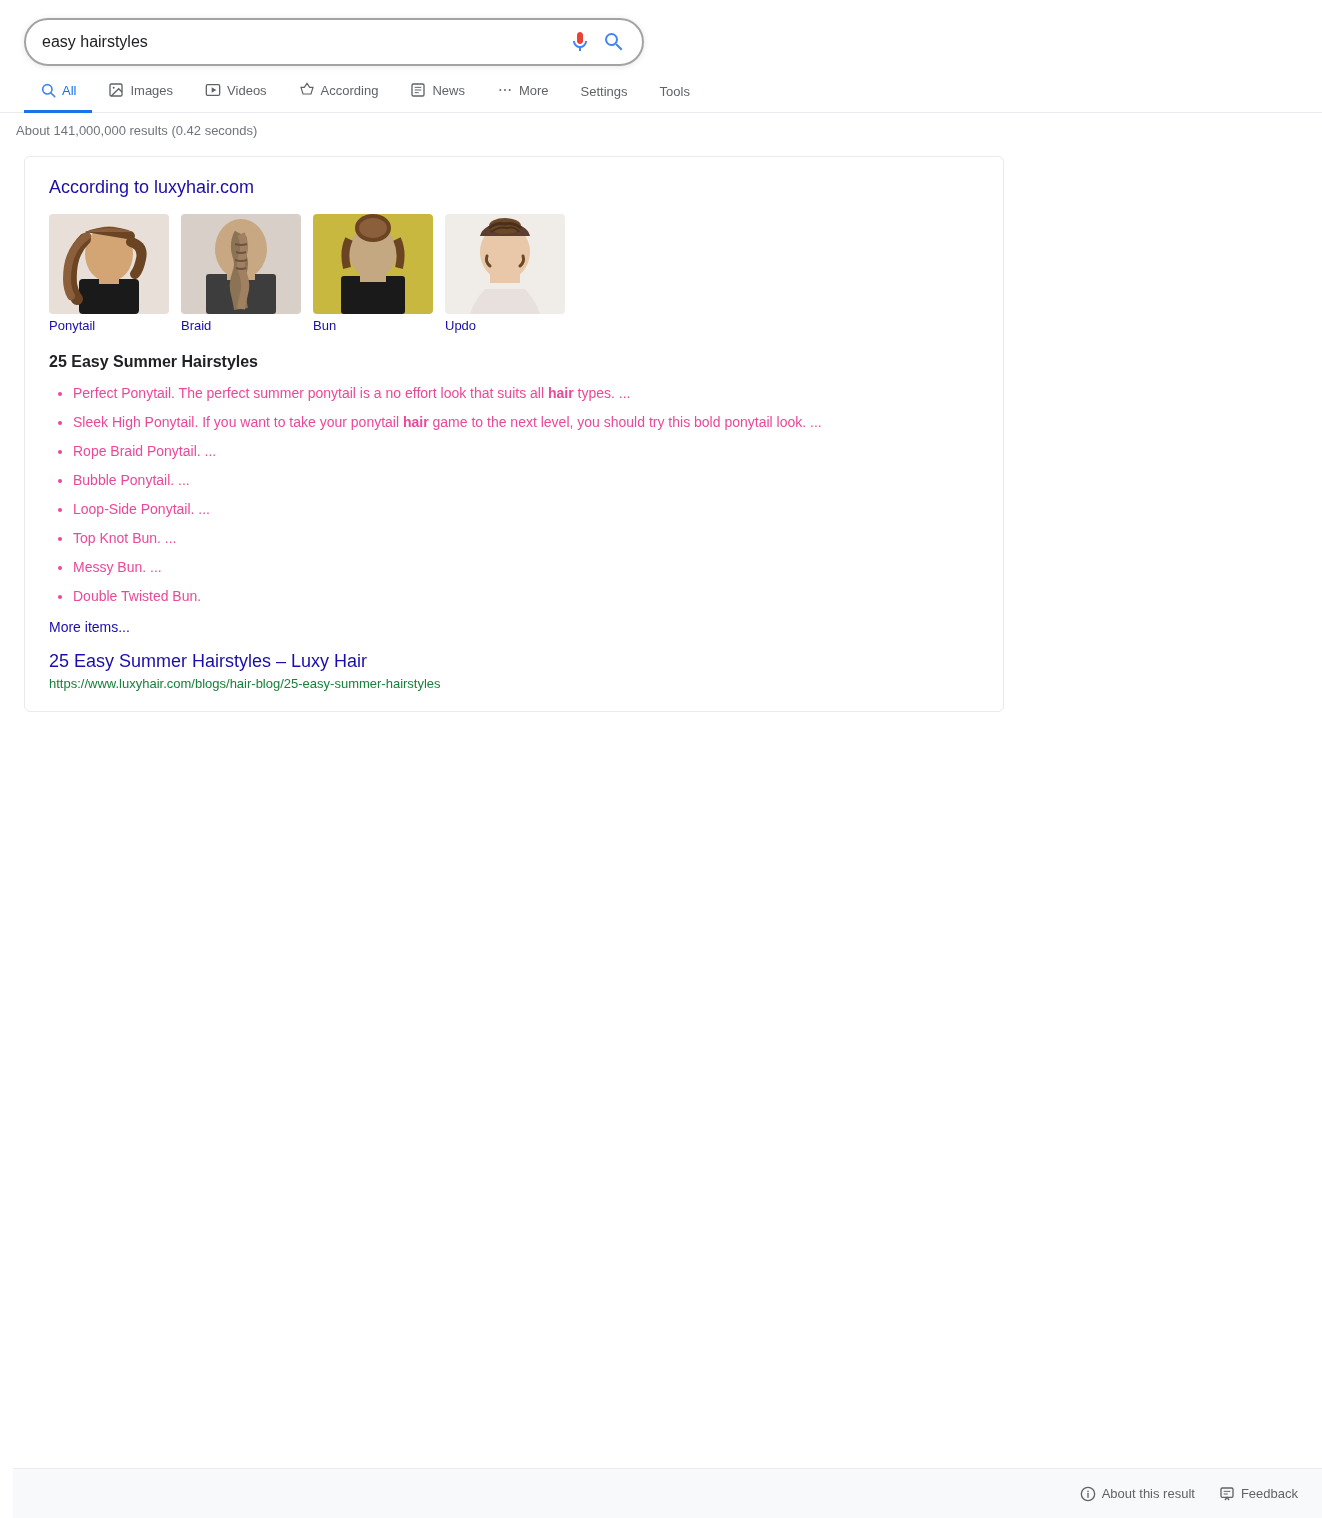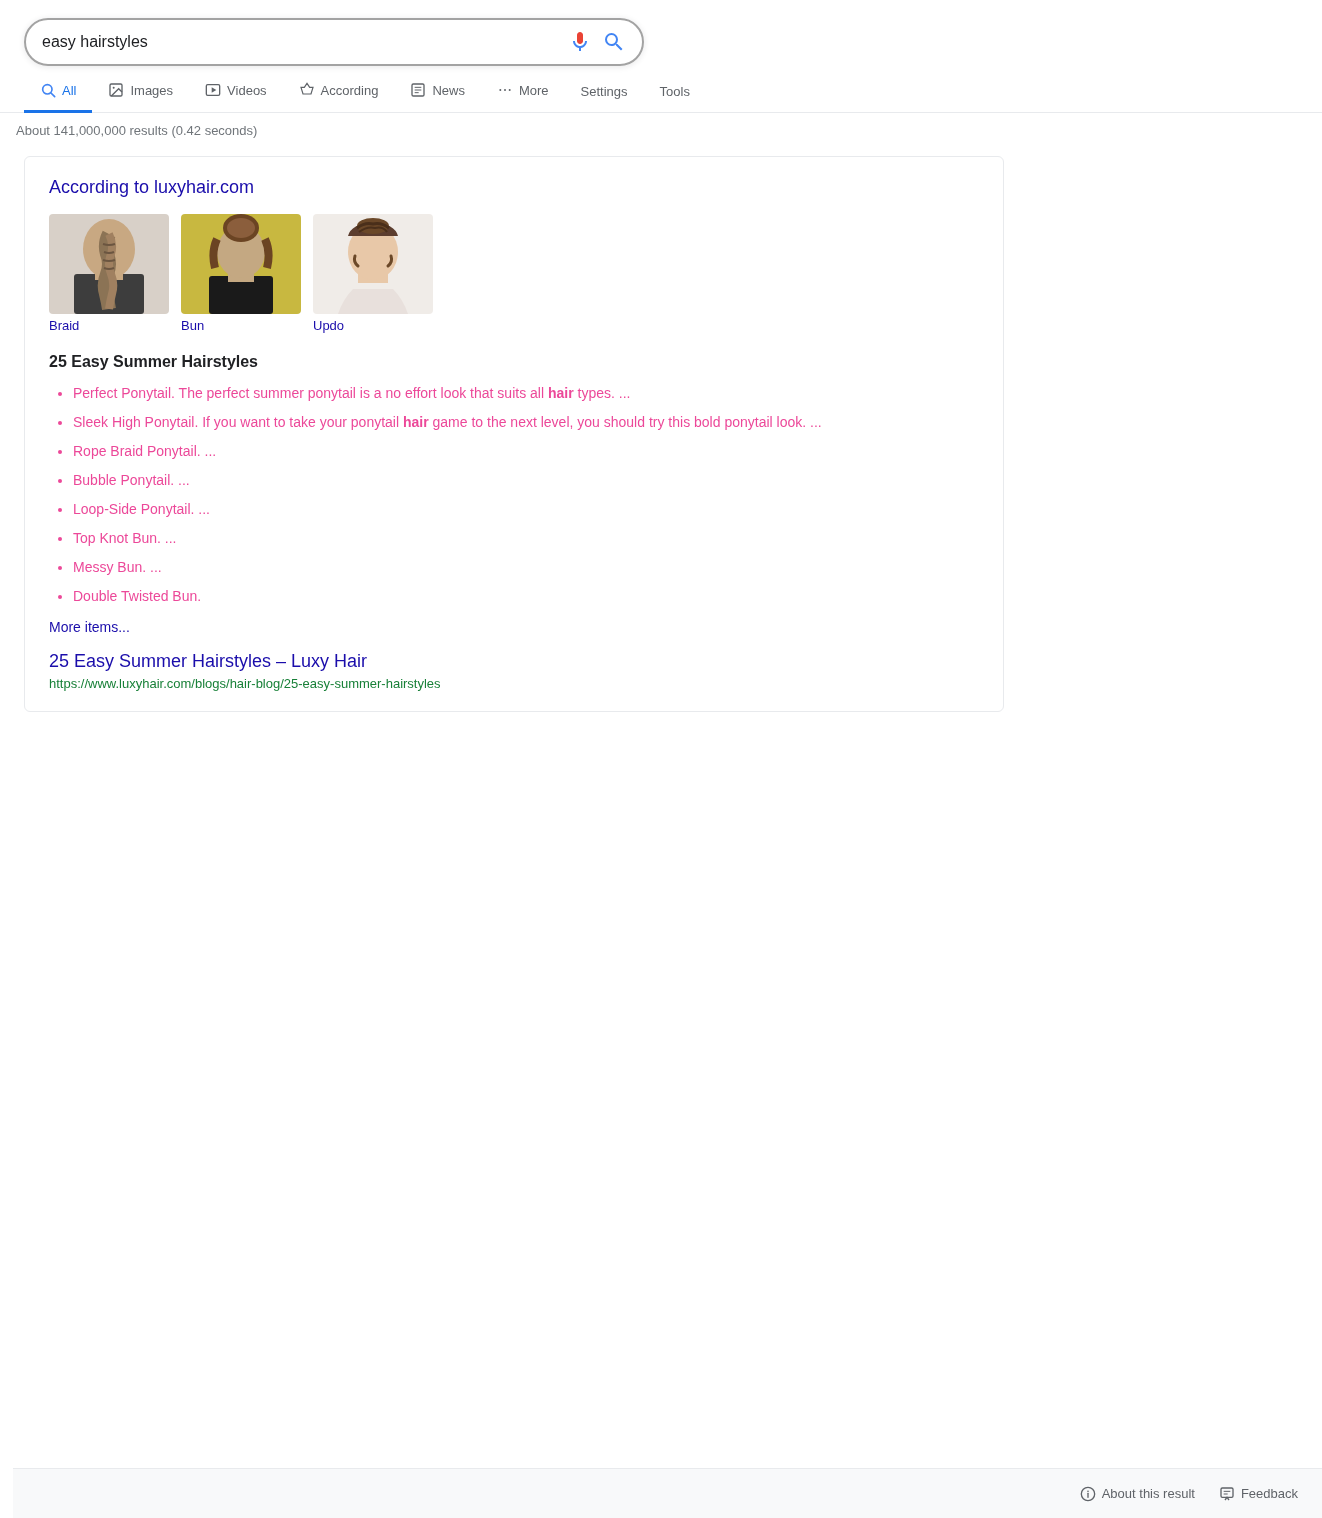--- a/index.html
+++ b/index.html
@@ -279,20 +279,43 @@
 </nav>
 
 <div class="results-count">About 141,000,000 results (0.42 seconds)</div>
 
 <div class="result-card">
   <a class="source-title" href="#">According to luxyhair.com</a>
 
   
   <div class="image-row">
 
+    <div class="image-item">
+      <div class="hair-img-container">
+        <svg width="120" height="100" viewBox="0 0 120 100" xmlns="http://www.w3.org/2000/svg">
+
+          <rect width="120" height="100" fill="#e8e0d8"></rect>
+
+          <rect x="30" y="65" width="60" height="35" fill="#1a1a1a" rx="4"></rect>
+
+          <rect x="50" y="52" width="20" height="18" fill="#D4A574"></rect>
+
+          <ellipse cx="60" cy="40" rx="24" ry="28" fill="#D4A574"></ellipse>
+
+          <path d="M36 25 Q20 40 22 70 Q24 80 28 85" stroke="#6B4423" stroke-width="12" fill="none" stroke-linecap="round"></path>
+          <path d="M38 22 Q18 35 18 65 Q18 75 22 82" stroke="#8B5E3C" stroke-width="8" fill="none" stroke-linecap="round"></path>
+
+          <path d="M36 18 Q60 8 84 18 Q88 22 84 26" fill="#6B4423"></path>
+          <path d="M36 18 Q60 10 84 18" fill="#8B5E3C"></path>
+
+          <path d="M82 28 Q95 32 92 45 Q90 55 86 60" stroke="#6B4423" stroke-width="10" fill="none" stroke-linecap="round"></path>
+        </svg>
+      </div>
+      <span class="image-label">Ponytail</span>
+    </div>
 
     <div class="image-item">
       <div class="hair-img-container">
         <svg width="120" height="100" viewBox="0 0 120 100" xmlns="http://www.w3.org/2000/svg">
           <rect width="120" height="100" fill="#d8d0c8"></rect>
           <rect x="25" y="60" width="70" height="40" fill="#3d3d3d" rx="3"></rect>
           <rect x="46" y="50" width="28" height="16" fill="#C8A882"></rect>
           <ellipse cx="60" cy="35" rx="26" ry="30" fill="#C8A882"></ellipse>
 
           <path d="M60 20 Q55 30 58 40 Q62 50 58 60 Q54 70 57 80 Q59 88 60 95" stroke="#8B7355" stroke-width="14" fill="none"></path>

